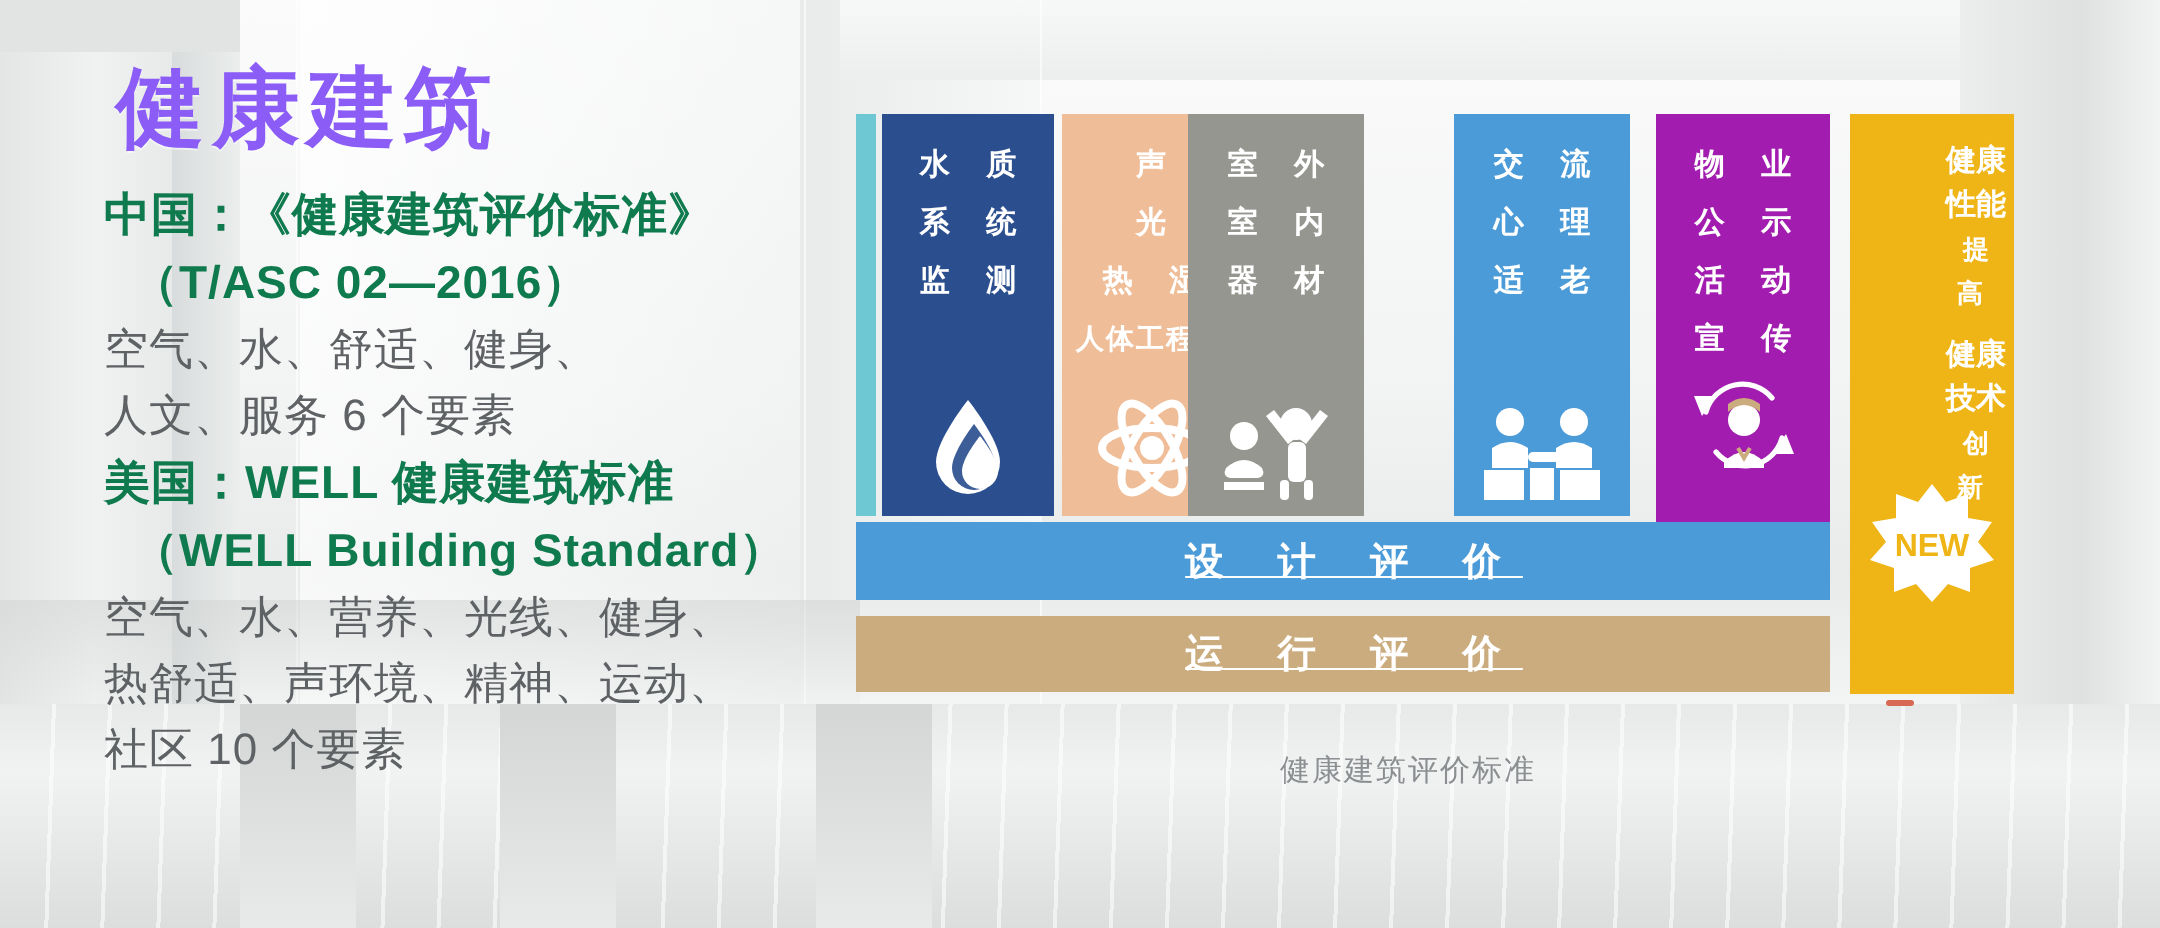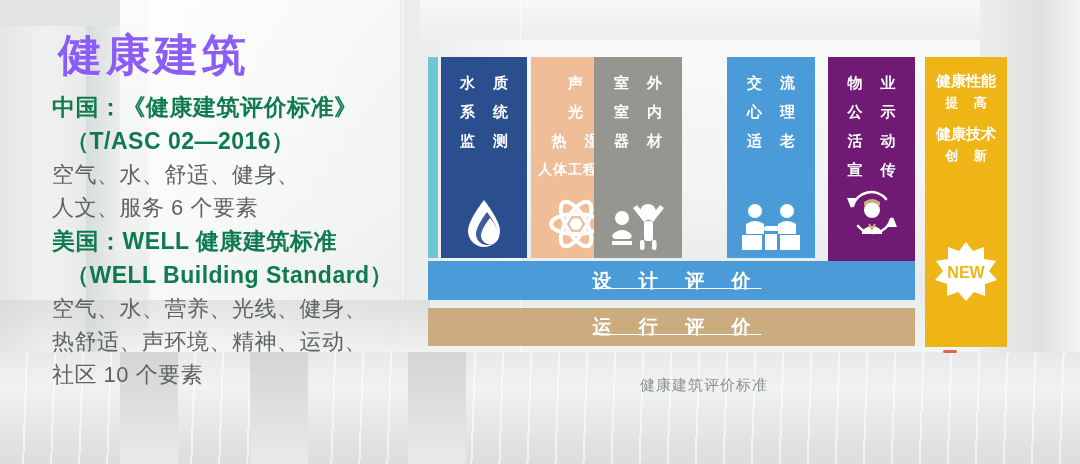--- a/index.html
+++ b/index.html
@@ -175,21 +175,21 @@
             <circle cx="51" cy="9" r="7"></circle>
             <path d="M42 22 q9 -6 18 0 l0 10 l-18 0 Z"></path>
             <rect x="44" y="33" width="20" height="15"></rect>
             <rect x="28" y="24" width="16" height="5" rx="2.5"></rect>
             <rect x="29" y="32" width="12" height="16"></rect>
           </g>
         </svg>
       </div>
     </div>
 
-    <div class="col" id="c4" style="left:828px;width:87px;height:243px;background:#701a75;">
+    <div class="col" id="c4" style="left:828px;width:87px;height:243px;background:#a21caf;">
       <div class="ctext cw">物 业</div>
       <div class="ctext cw">公 示</div>
       <div class="ctext cw">活 动</div>
       <div class="ctext cw">宣 传</div>
       <div class="icon" style="bottom:60px">
         <svg width="60" height="54" viewBox="0 0 60 54" aria-hidden="true">
           <g fill="none" stroke="#ffffff" stroke-width="2.6" stroke-linecap="round">
             <path d="M11 20 a19 19 0 0 1 33 -7"></path>
             <path d="M49 33 a19 19 0 0 1 -33 7"></path>
           </g>
@@ -198,21 +198,21 @@
             <polygon points="55,41 44,41 51,31"></polygon>
             <circle cx="30" cy="24" r="8"></circle>
             <path d="M20 45 q10 -10 20 0 l0 3 l-20 0 Z"></path>
           </g>
           <path d="M22 20 q8 -7 16 0 l0 -4 q-8 -6 -16 0 Z" fill="#cbac7f"></path>
           <path d="M27 38 l3 5 l3 -5" fill="none" stroke="#cbac7f" stroke-width="2"></path>
         </svg>
       </div>
     </div>
 
-    <div class="col" id="c5" style="left:925px;width:82px;height:290px;background:#efb415;padding-top:13px;">
+    <div class="col" id="c5" style="left:925px;width:82px;height:290px;background:#efb415;padding-top:13px;padding-left:44px;">
       <div class="ctext cw-y">健康性能</div>
       <div class="ctext cw-y2">提 高</div>
       <div class="gap8"></div>
       <div class="ctext cw-y">健康技术</div>
       <div class="ctext cw-y2">创 新</div>
       <div class="icon" style="bottom:44px">
         <svg width="66" height="62" viewBox="0 0 66 62" aria-hidden="true">
           <polygon fill="#ffffff" points="33,1 40,10 51,6 51,18 63,20 56,30 64,39 52,43 52,55 41,51 33,60 25,51 14,55 14,43 2,39 10,30 3,20 15,18 15,6 26,10"></polygon>
           <text x="33" y="37" text-anchor="middle" font-family="Liberation Sans, sans-serif" font-size="16" font-weight="700" fill="#efb415">NEW</text>
         </svg>

